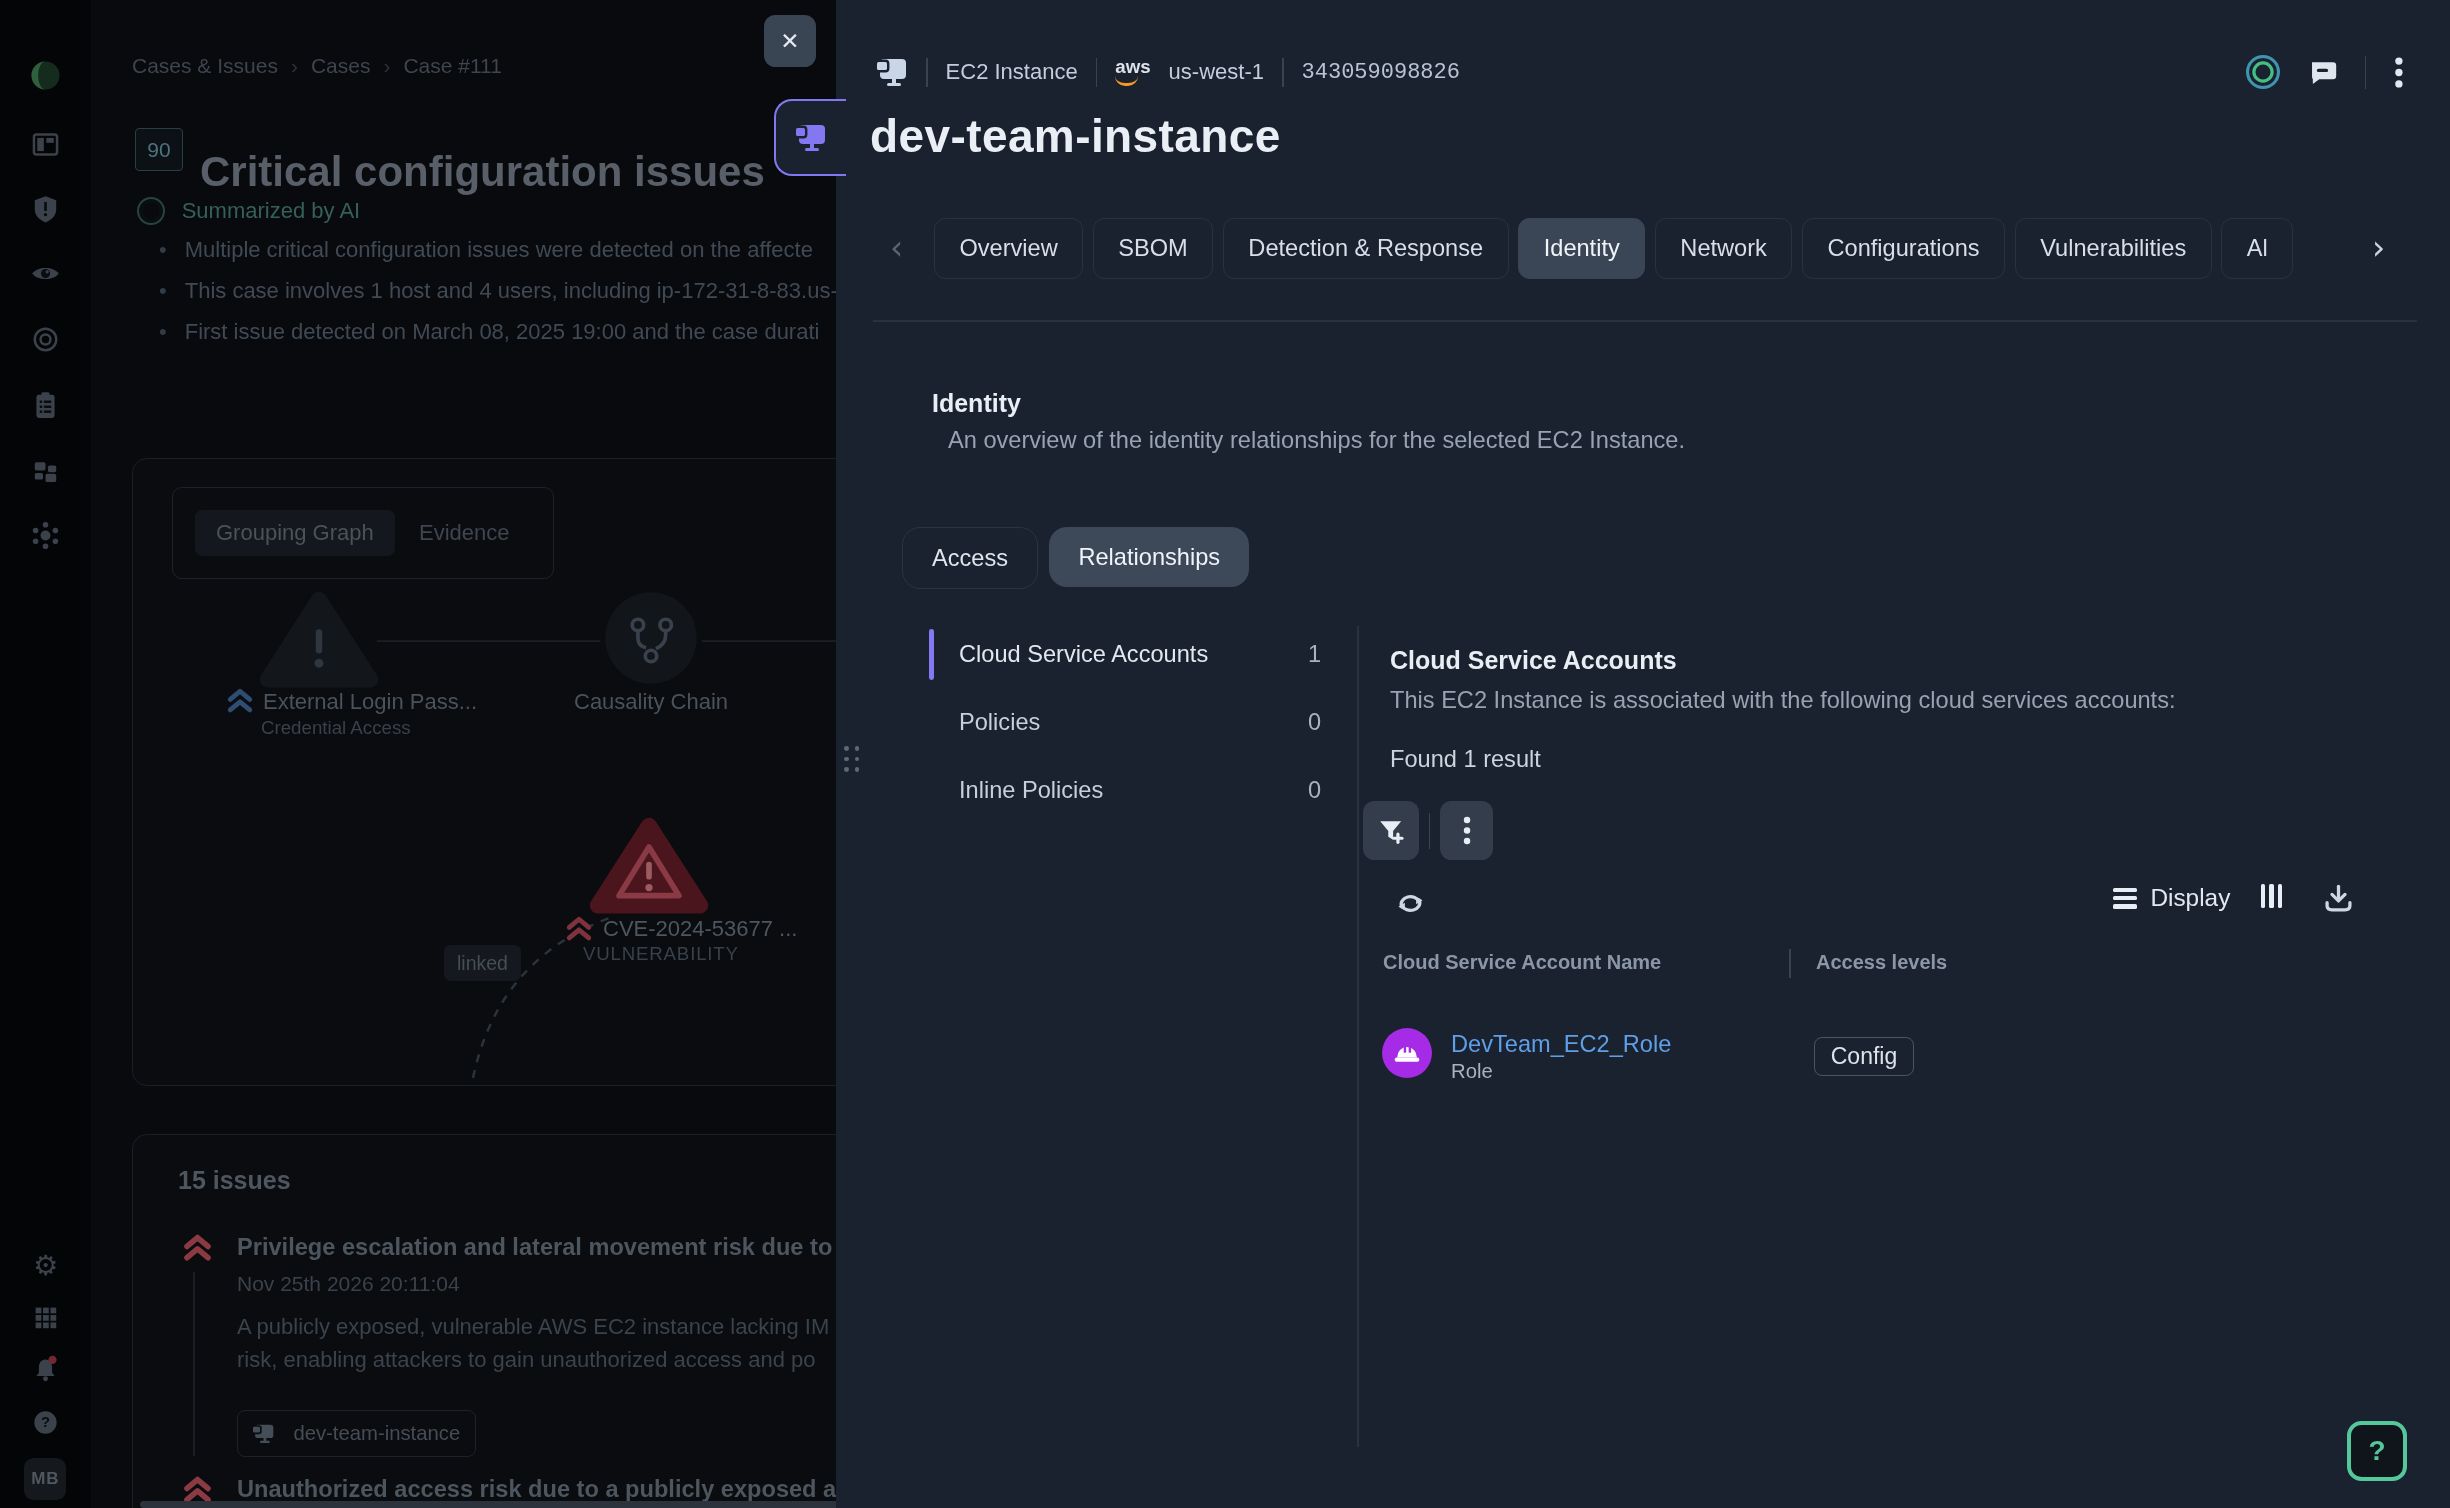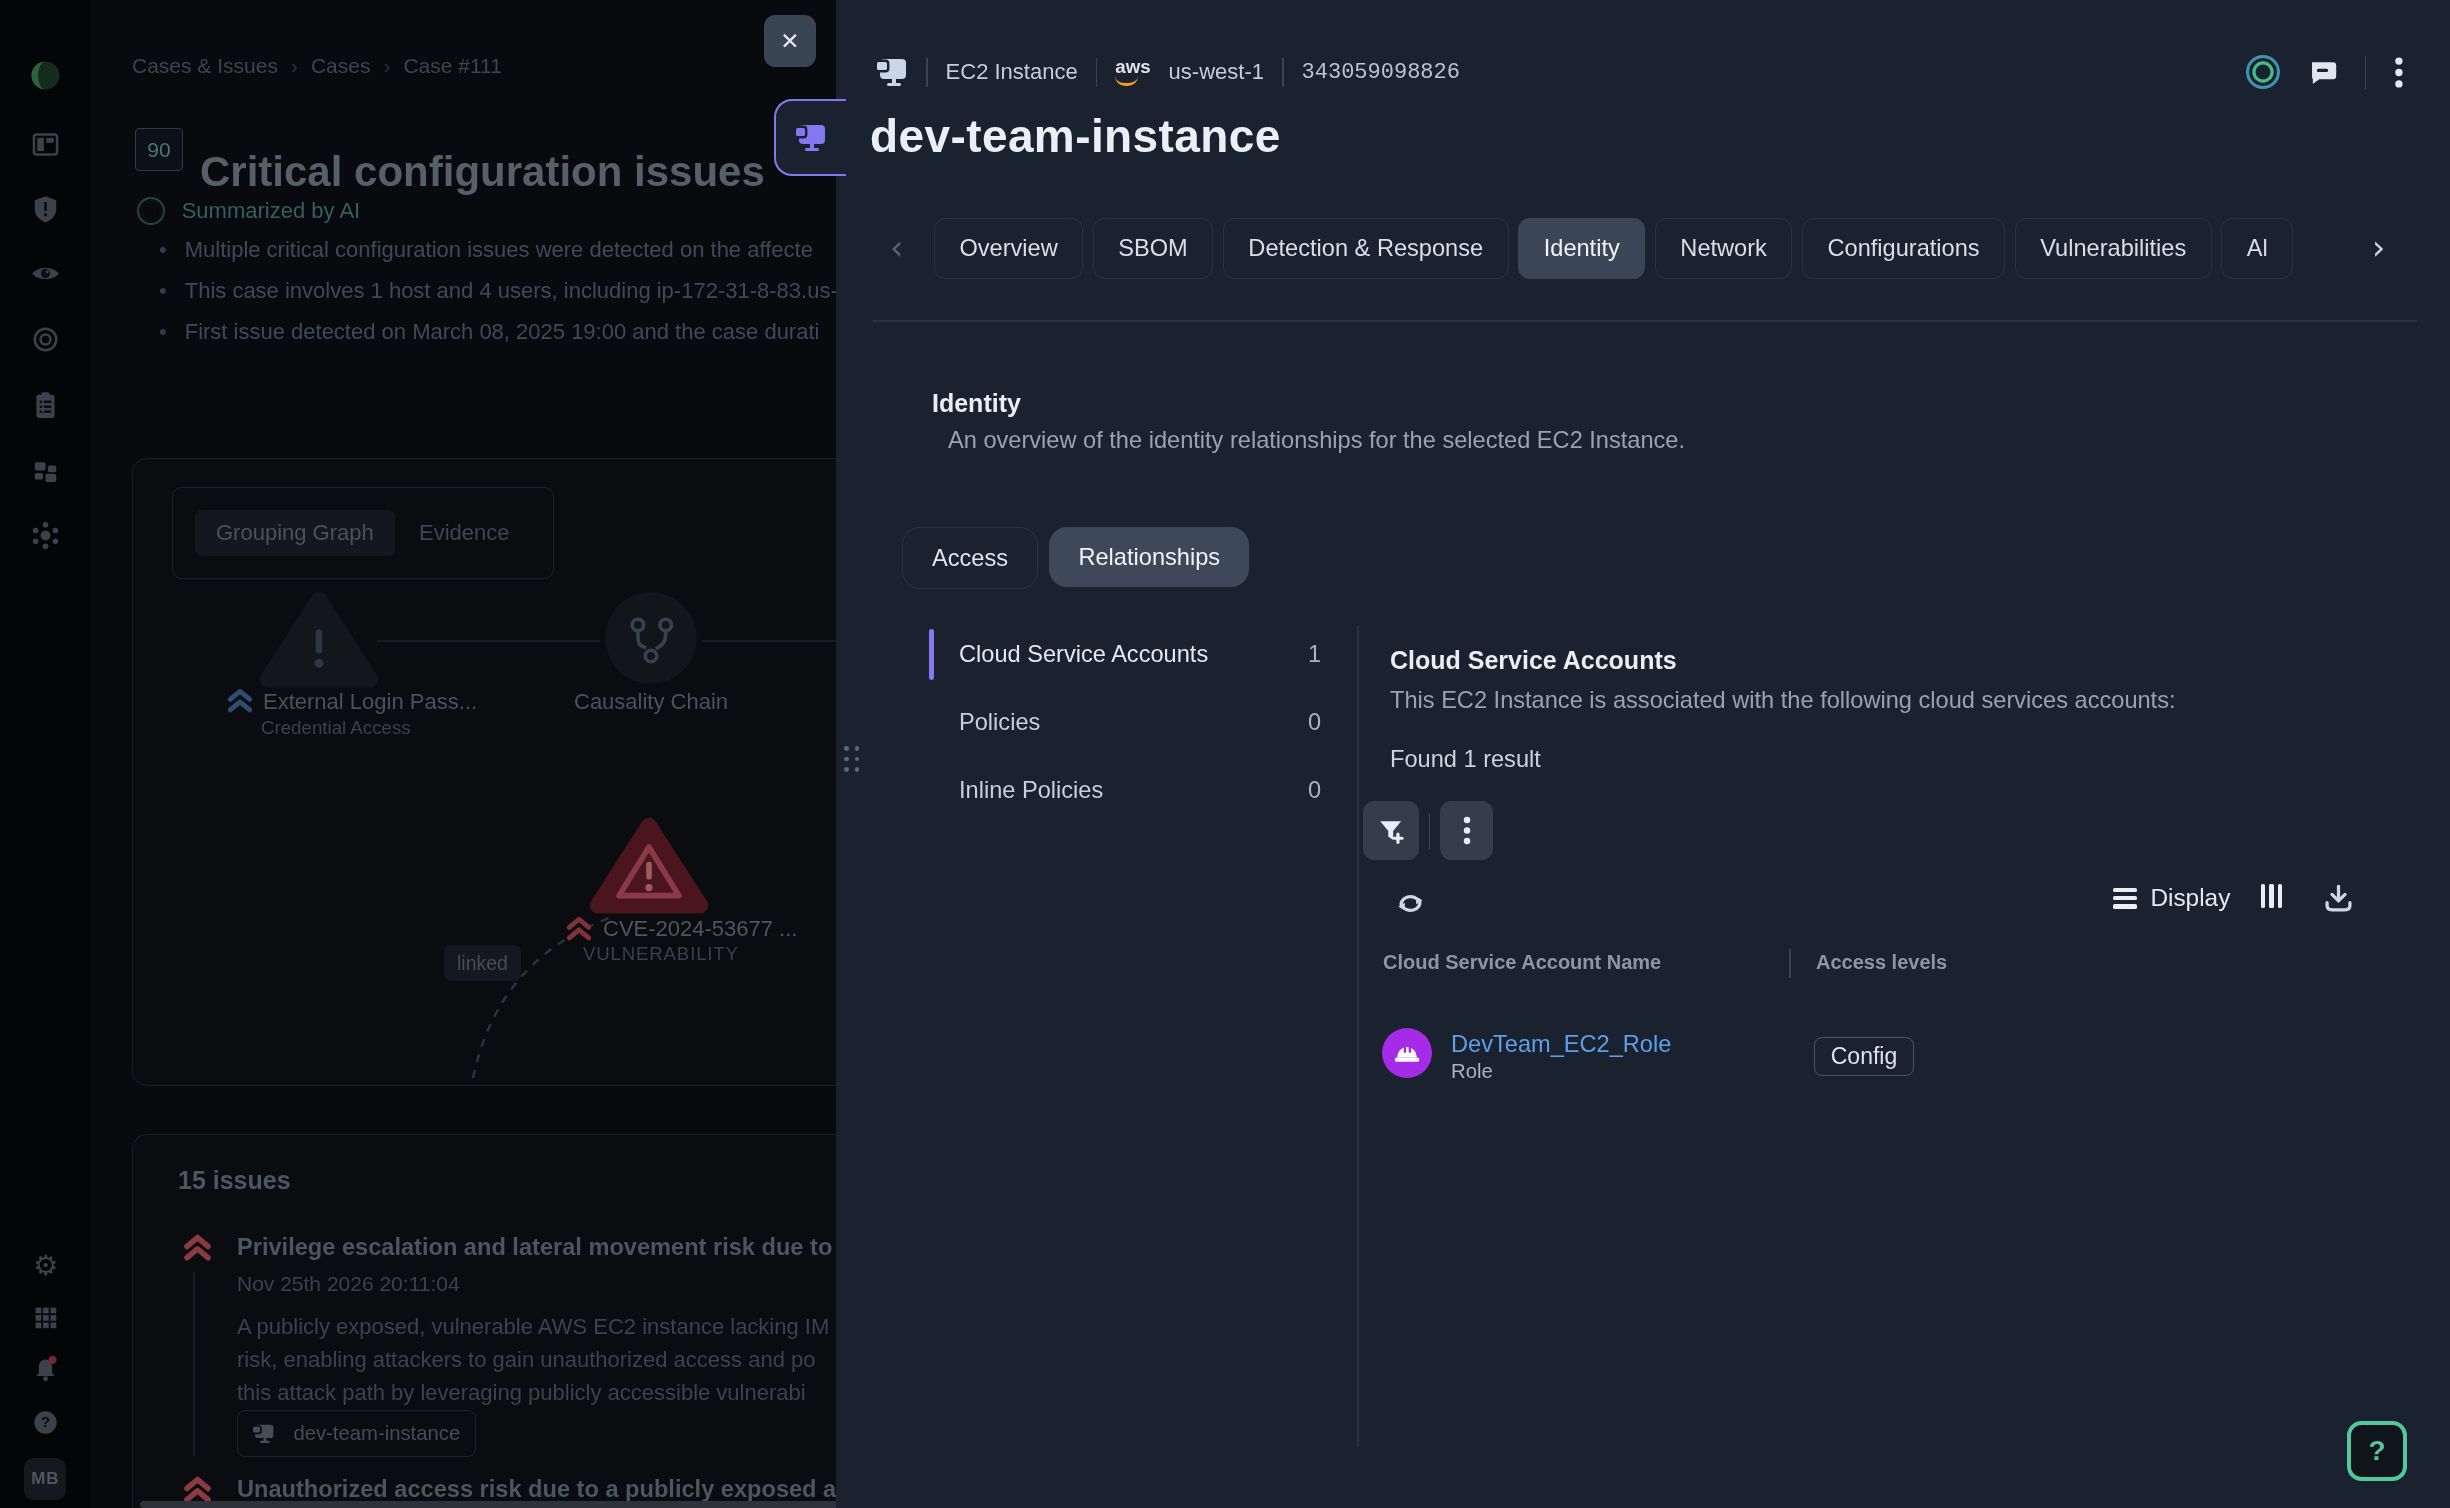--- a/index.html
+++ b/index.html
@@ -288,21 +288,20 @@
       <svg class="abs" style="left:50px;top:99px" width="29" height="28" viewBox="0 0 36 34">
         <g stroke="#8c3a42" stroke-width="7" fill="none" stroke-linecap="round" stroke-linejoin="round">
           <path d="M5 15 L18 4 L31 15"></path>
             <path d="M5 29 L18 18 L31 29"></path>
         </g>
       </svg>
       <span class="ititle" style="left:104px;top:99px">Privilege escalation and lateral movement risk due to a pub</span>
       <span class="idate" style="left:104px;top:137px">Nov 25th 2026 20:11:04</span>
       <span class="ibody" style="left:104px;top:175px">A publicly exposed, vulnerable AWS EC2 instance lacking IM</span>
       <span class="ibody" style="left:104px;top:208px">risk, enabling attackers to gain unauthorized access and po</span>
-      <span class="ibody" style="left:104px;top:241px">this attack path by leveraging publicly accessible vulnerabi</span>
       <span class="ichip" style="left:104px;top:275px">
         <span class="mon" style="--c:#454d56;--bg:#0a0c10;transform:scale(.7);transform-origin:left center">
             <i class="scr"></i>
             <i class="notch"></i>
             <i class="stand"></i>
             <i class="base"></i>
           </span>
         <span>dev-team-instance</span>
       </span>
       <svg class="abs" style="left:50px;top:341px" width="29" height="28" viewBox="0 0 36 34">

